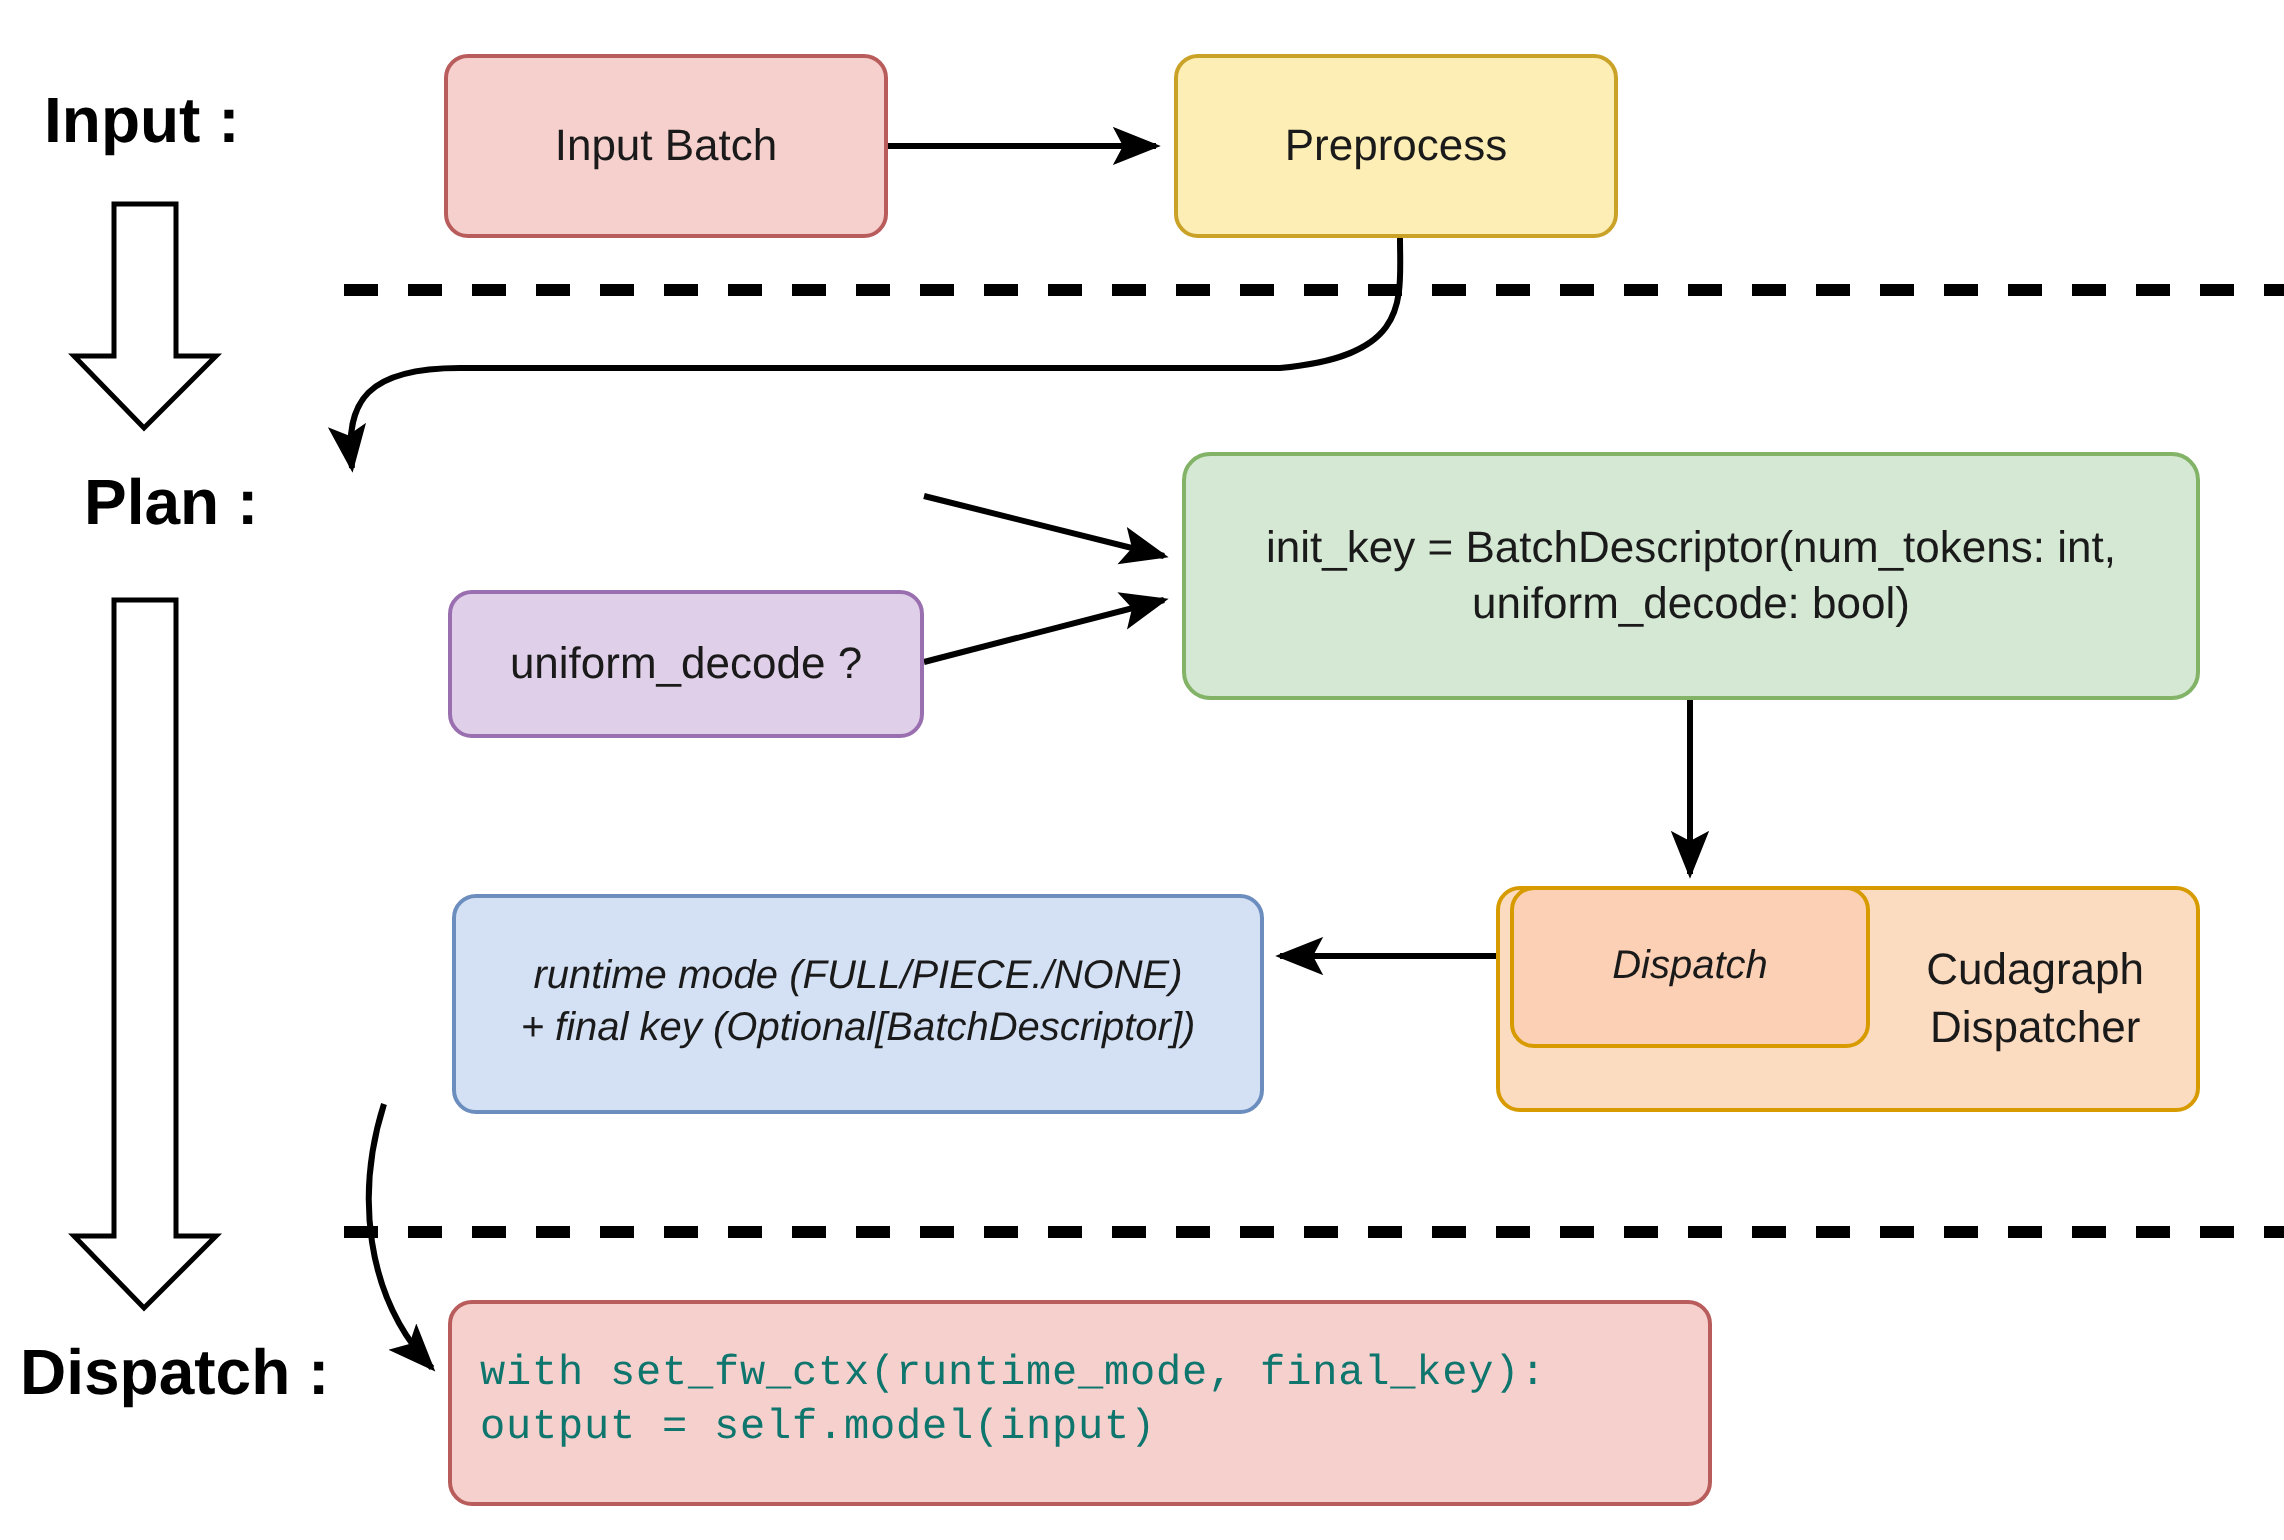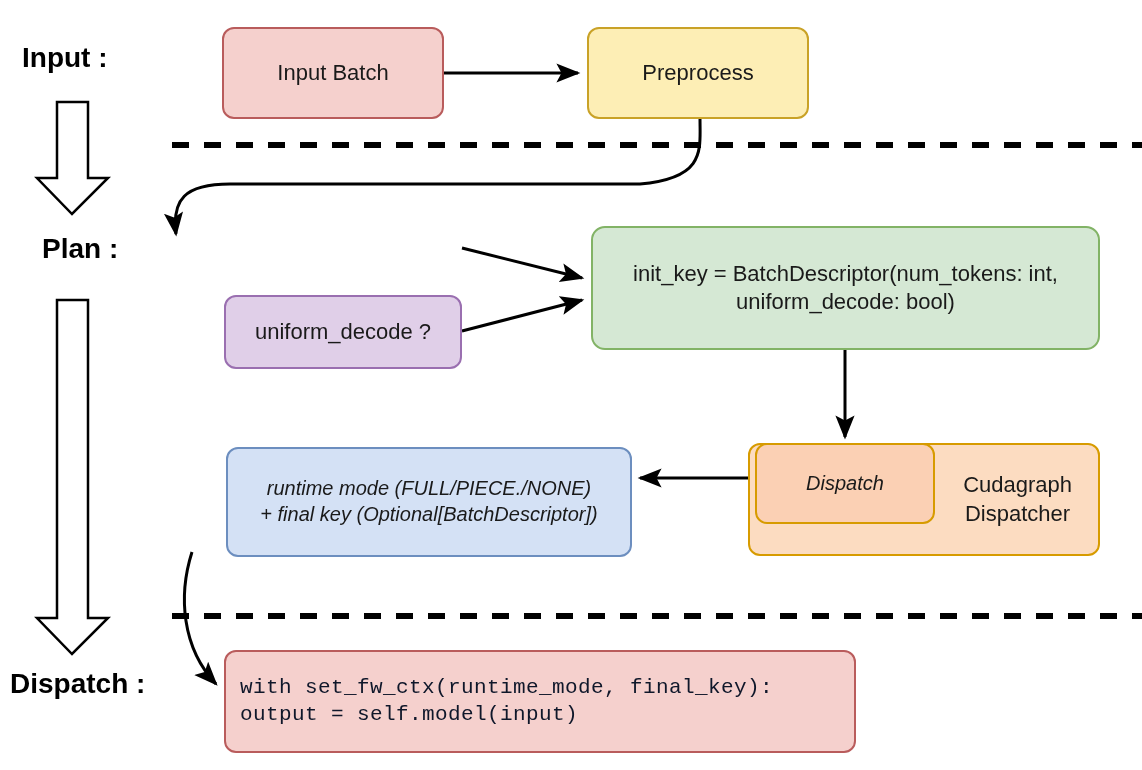--- a/index.html
+++ b/index.html
@@ -20,21 +20,21 @@
     left: 0;
     top: 0;
     width: 1142px;
     height: 770px;
     pointer-events: none;
   }
   .stage-label {
     position: absolute;
     font-family: "Liberation Sans", sans-serif;
     font-weight: bold;
-    font-size: 28px;
+    font-size: 32px;
     color: #000000;
     white-space: nowrap;
     letter-spacing: 0px;
   }
   .node {
     position: absolute;
     box-sizing: border-box;
     display: flex;
     align-items: center;
     justify-content: center;
@@ -48,21 +48,21 @@
     line-height: 1.28;
     padding: 4px 10px;
     white-space: pre-line;
   }
   .node-code {
     justify-content: flex-start;
     text-align: left;
     font-family: "Liberation Mono", monospace;
     font-size: 21px;
     letter-spacing: 0.4px;
-    color: #0f172a;
+    color: #0f766e;
     padding-left: 14px;
   }
   .node-sub {
     font-size: 20px;
     font-style: italic;
   }
 </style>
 </head>
 <body>
 

